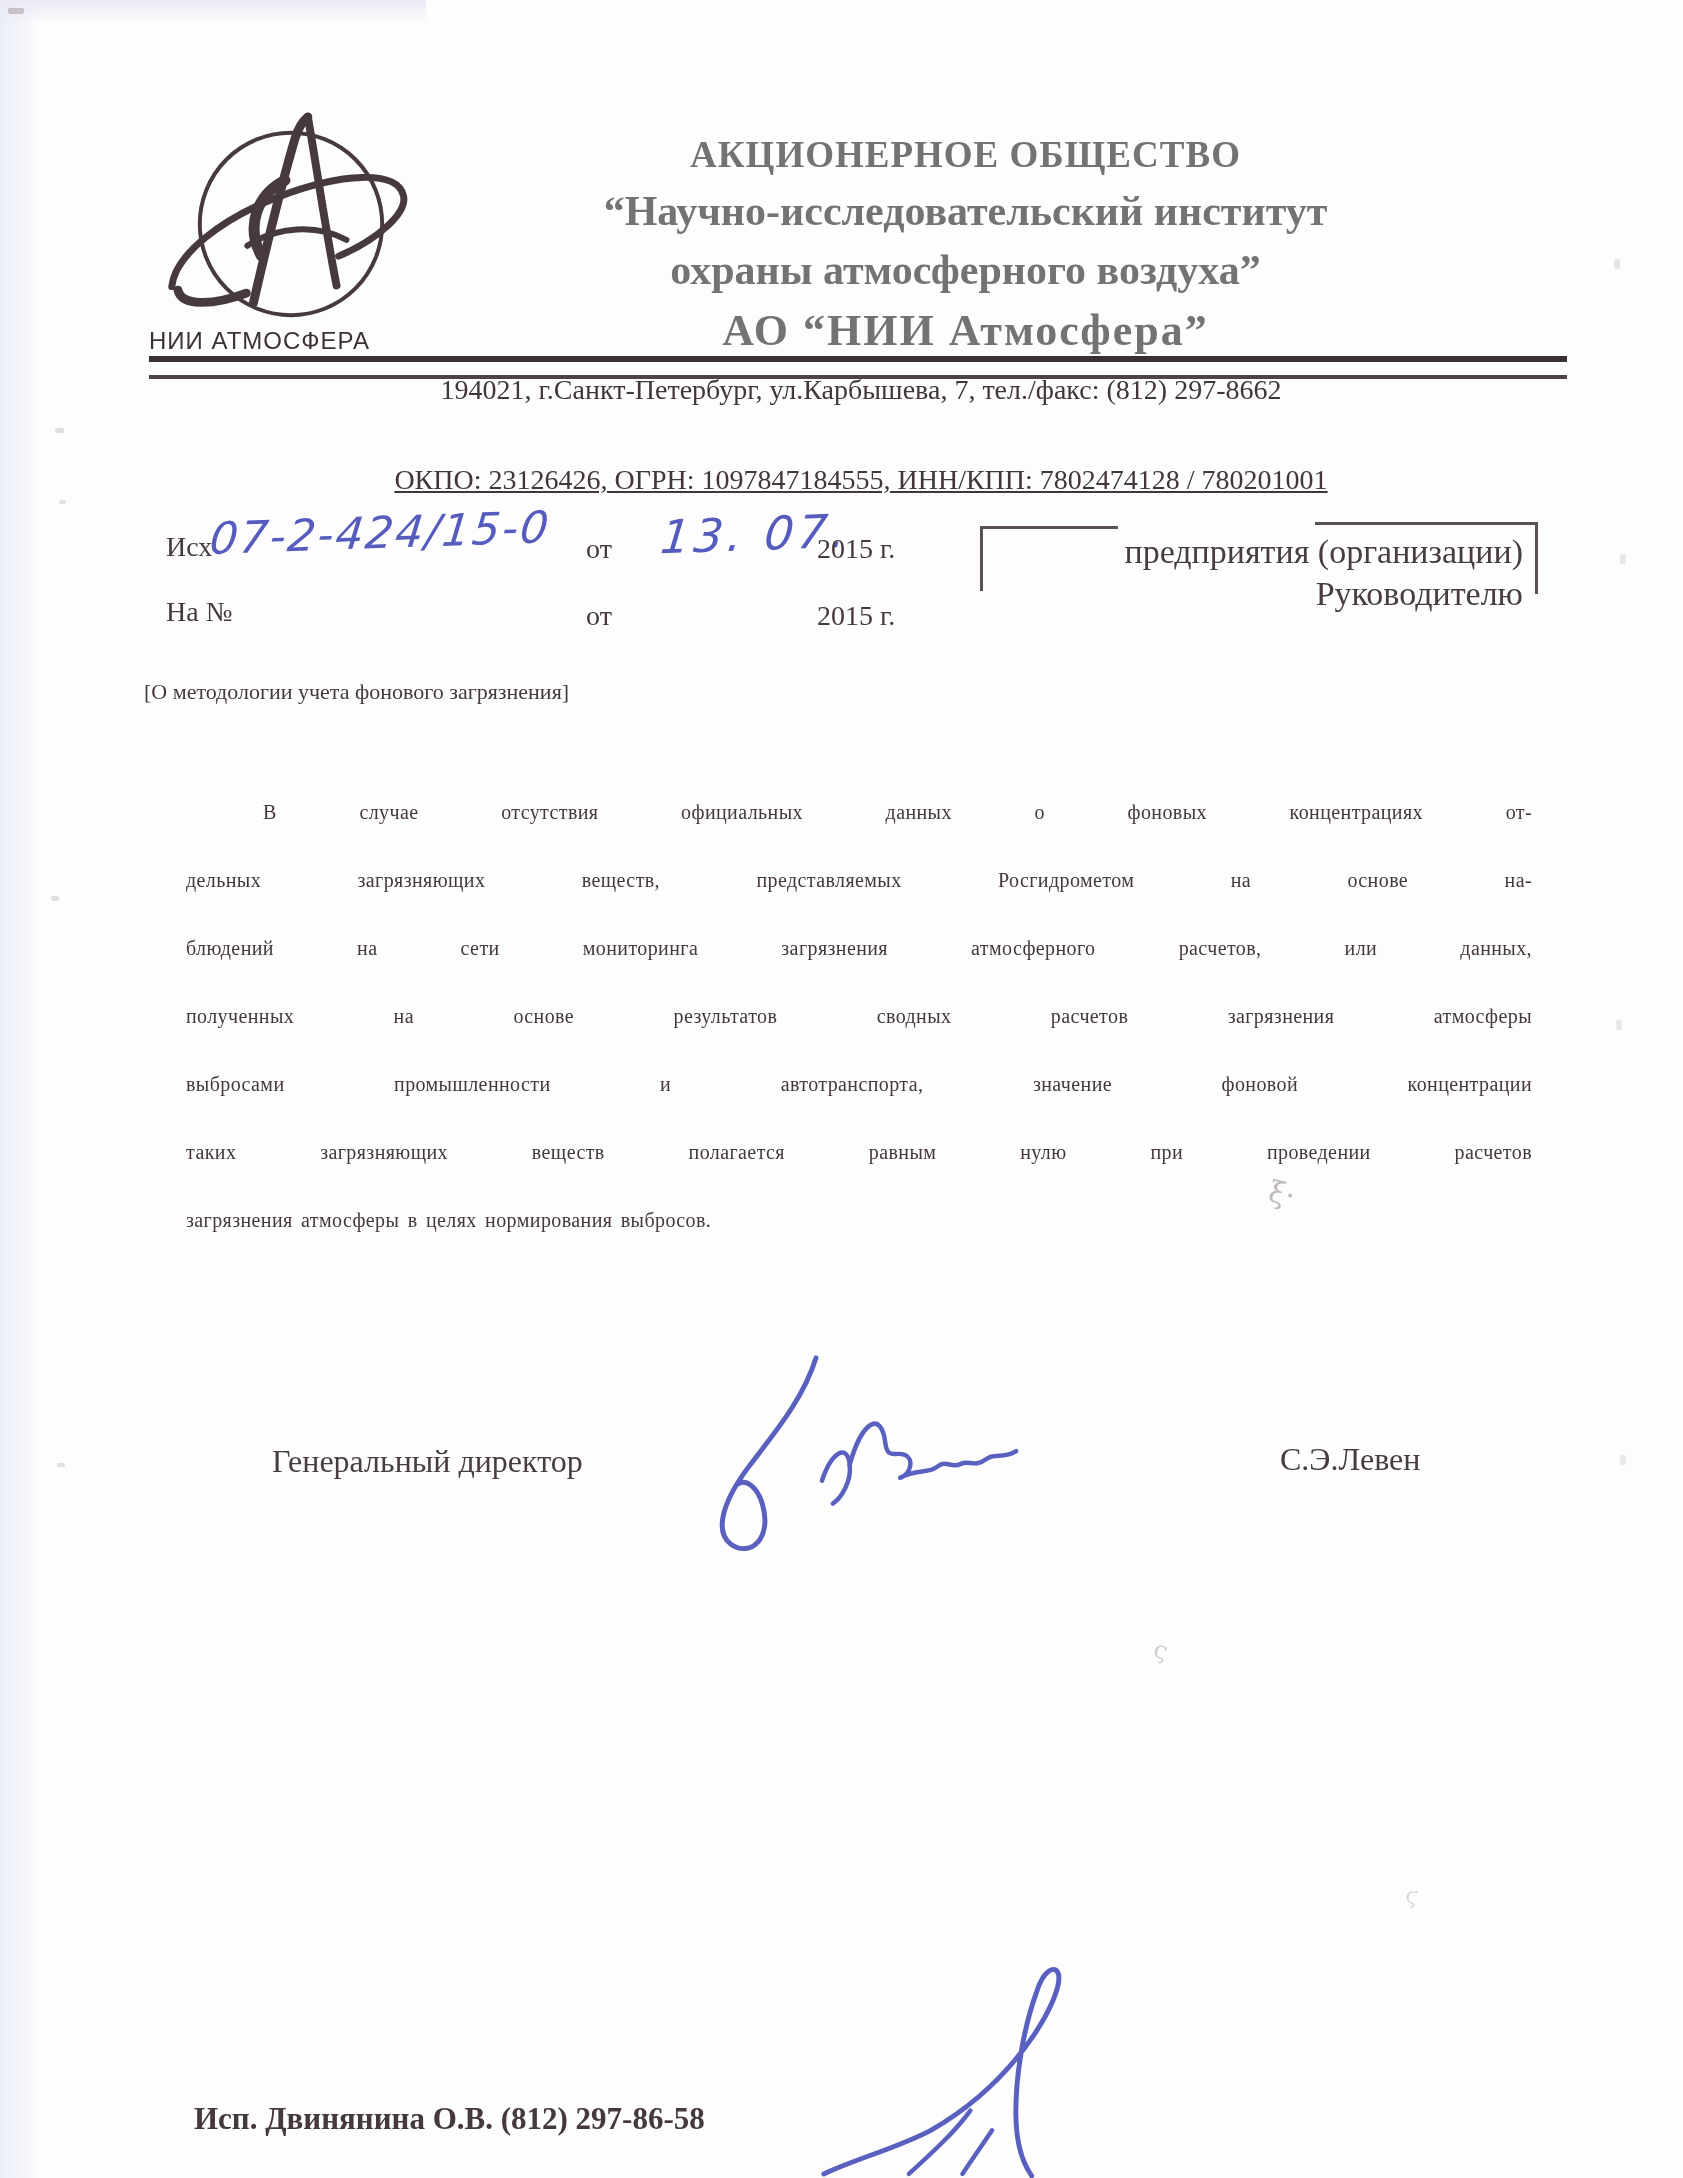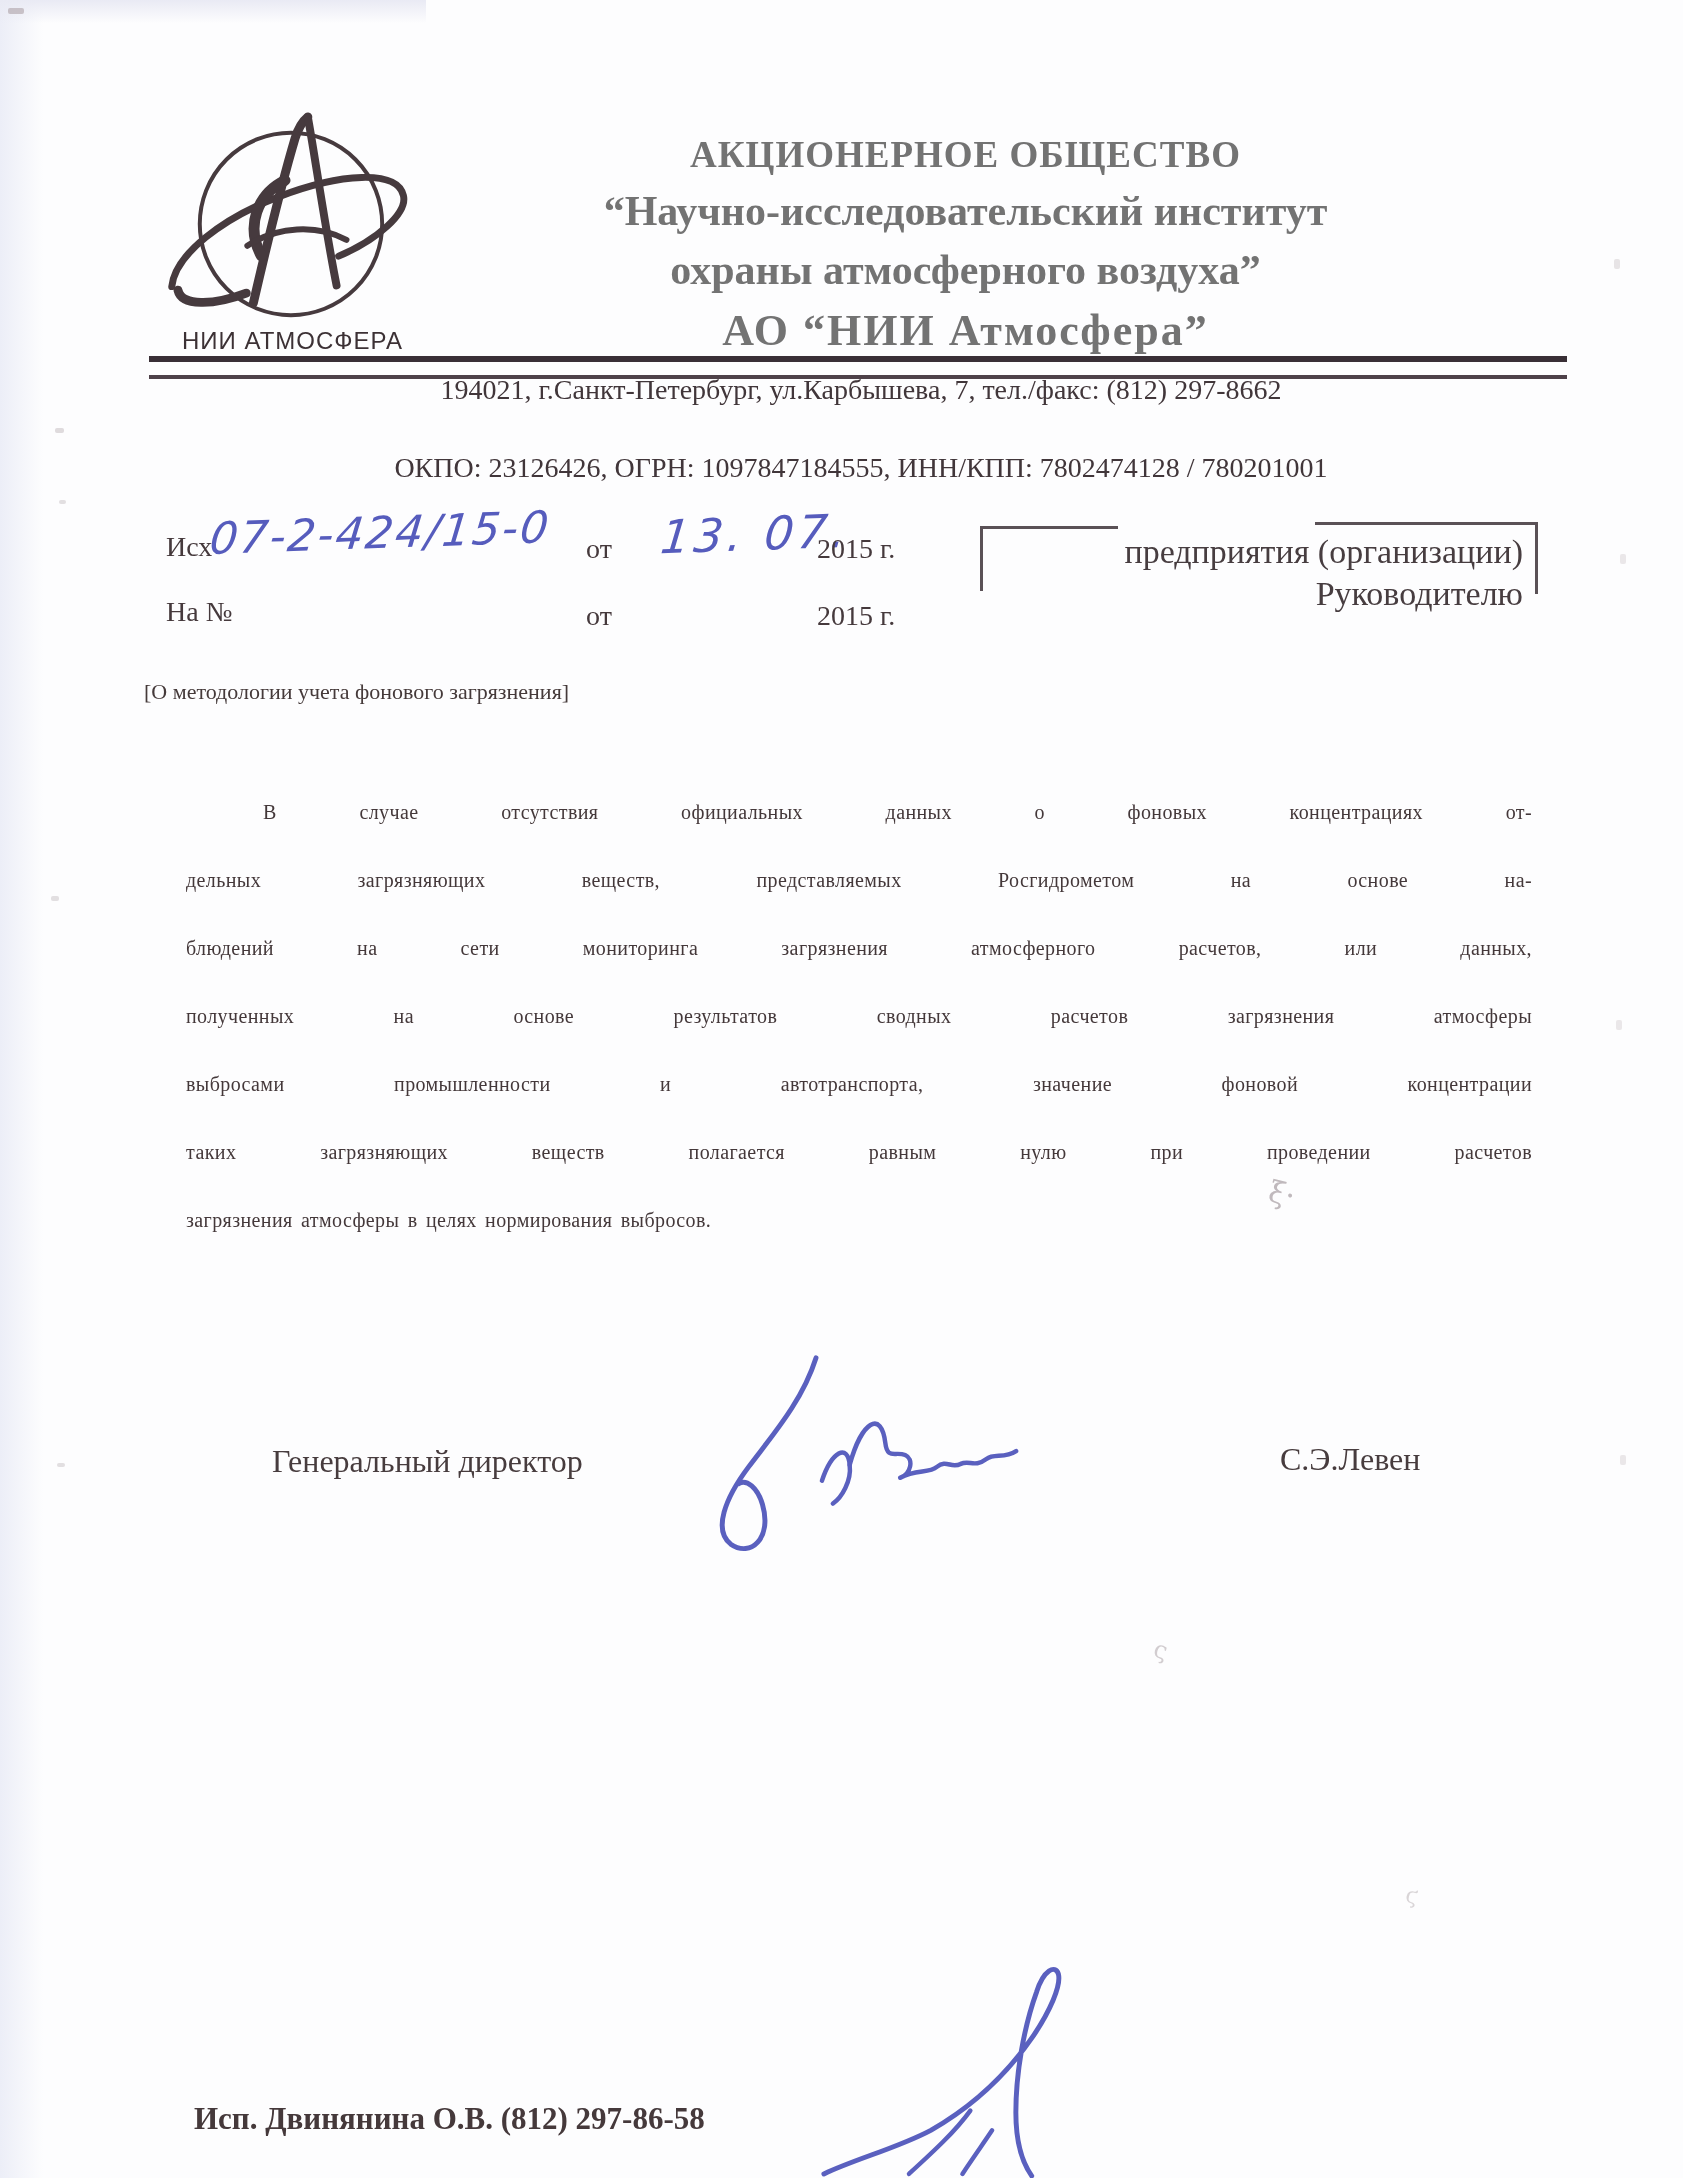--- a/index.html
+++ b/index.html
@@ -12,21 +12,21 @@
   .edge-left{position:absolute;left:0;top:0;width:51px;height:2178px;
     background:linear-gradient(90deg,#eceef7 0%,rgba(236,238,247,0) 85%);pointer-events:none;}
   .edge-top{position:absolute;left:0;top:0;width:426px;height:26px;
     background:linear-gradient(180deg,#e9eaf4 0%,rgba(233,234,244,0) 90%);pointer-events:none;}
   .speck{position:absolute;background:#a79aa0;opacity:.55;border-radius:2px;}
   .curl{position:absolute;color:#b6aeb2;font-size:30px;font-family:"DejaVu Serif",serif;
     transform:rotate(14deg);opacity:.85;}
 
   
   .logo-box{position:absolute;left:166px;top:107px;width:244px;height:228px;}
-  .logo-caption{position:absolute;left:149px;top:327px;width:287px;text-align:center;
+  .logo-caption{position:absolute;left:149px;top:327px;width:287px;text-align:left;
     font-family:"Liberation Sans",sans-serif;font-size:24px;letter-spacing:1px;color:#3c3135;}
   .org-block{position:absolute;left:396px;top:127px;width:1139px;text-align:center;
     font-weight:bold;color:#737373;}
   .org-type{font-size:37px;letter-spacing:1px;line-height:55px;}
   .org-name{font-size:42px;line-height:59px;}
   .org-short{font-size:44px;line-height:61px;letter-spacing:2px;}
   .header-rule{position:absolute;left:149px;top:356px;width:1418px;height:13px;
     border-top:6px solid #392f36;border-bottom:4px solid #4e4149;}
   .addr{position:absolute;left:168px;width:1386px;text-align:center;color:#41363a;font-size:28px;}
 
@@ -102,21 +102,21 @@
   <div class="org-block">
     <div class="org-type">АКЦИОНЕРНОЕ ОБЩЕСТВО</div>
     <div class="org-name">“Научно-исследовательский институт</div>
     <div class="org-name">охраны атмосферного воздуха”</div>
     <div class="org-short">АО “НИИ Атмосфера”</div>
   </div>
 
   <div class="header-rule"></div>
 
   <div class="addr" style="top:374px;">194021, г.Санкт-Петербург, ул.Карбышева, 7, тел./факс: (812) 297-8662</div>
-  <div class="addr" style="top:452px;">ОКПО: 23126426, ОГРН: 1097847184555, ИНН/КПП: 7802474128 / 780201001</div>
+  <div class="addr" style="top:464px;text-decoration:underline;">ОКПО: 23126426, ОГРН: 1097847184555, ИНН/КПП: 7802474128 / 780201001</div>
 
   <div class="ref-label" style="left:166px;top:531px;">Исх</div>
   <div class="hand hw-number">07-2-424/15-0</div>
   <div class="ref-label" style="left:586px;top:533px;">от</div>
   <div class="hand hw-date">13. 07.</div>
   <div class="ref-label" style="left:817px;top:533px;">2015 г.</div>
 
   <div class="ref-label" style="left:166px;top:596px;">На №</div>
   <div class="ref-label" style="left:586px;top:600px;">от</div>
   <div class="ref-label" style="left:817px;top:600px;">2015 г.</div>

